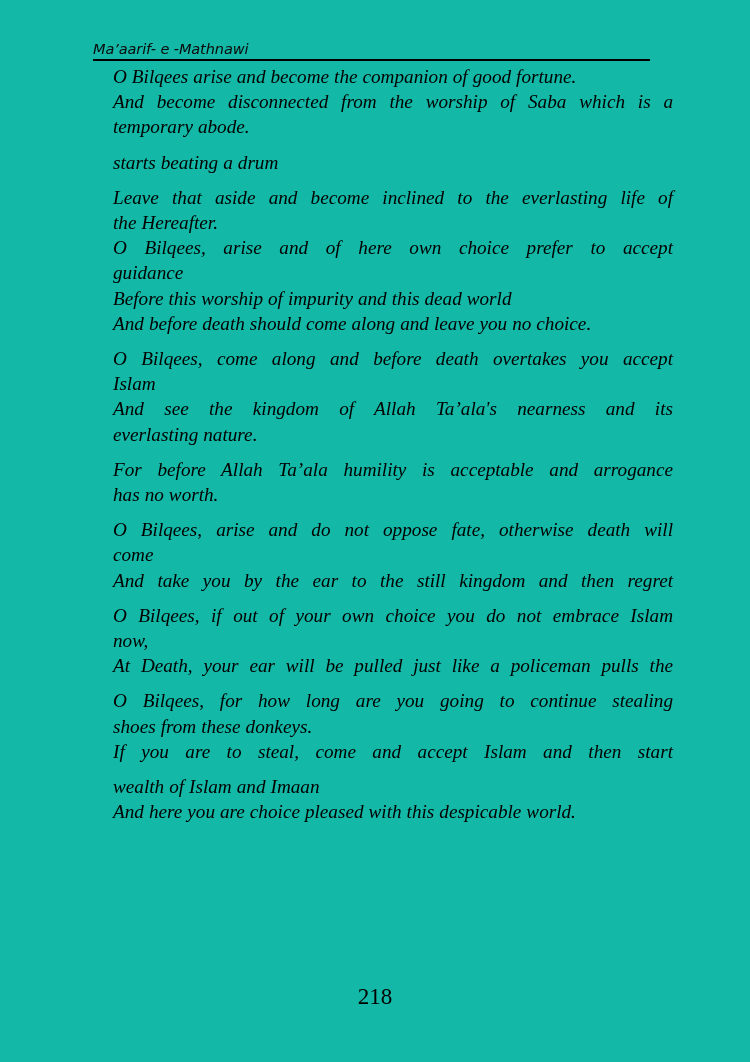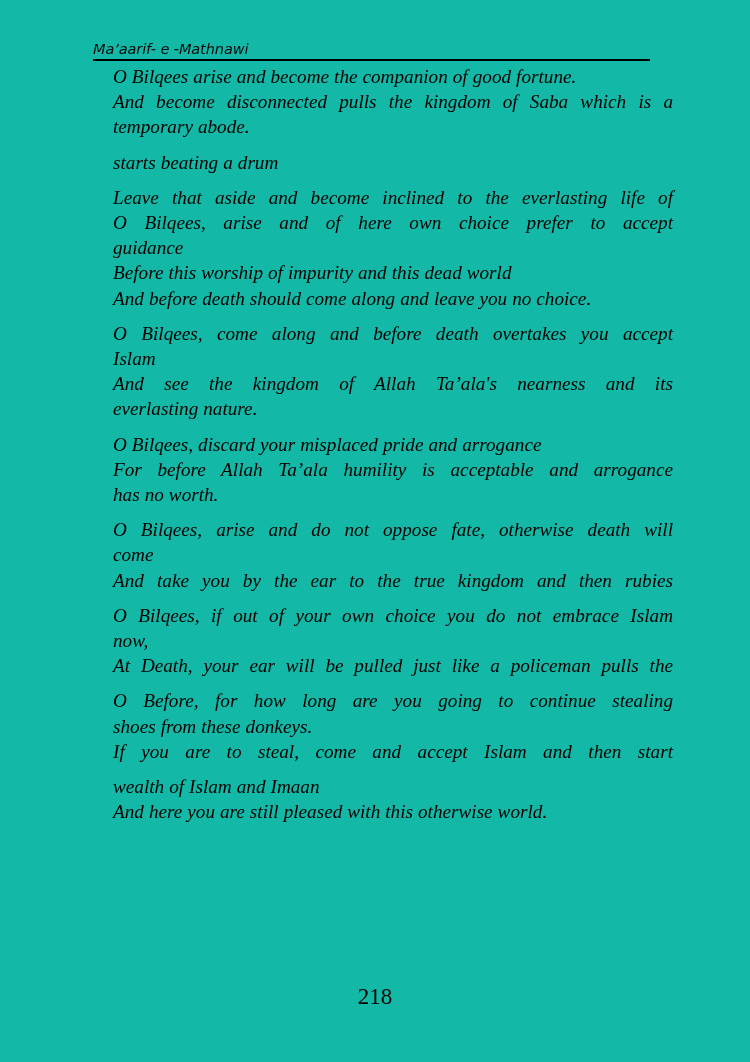--- a/index.html
+++ b/index.html
@@ -102,60 +102,60 @@
 <div class="page">
 
   <div class="header">
     <div class="header-title">Ma’aarif- e -Mathnawi</div>
     <div class="header-rule"></div>
   </div>
 
   <div class="content" id="content">
       <div class="block">
         <div class="line">O Bilqees arise and become the companion of good fortune.</div>
-        <div class="line justify">And become disconnected pulls the kingdom of Saba which is a</div>
+        <div class="line justify">And become disconnected from the worship of Saba which is a</div>
         <div class="line">temporary abode.</div>
       </div>
       <div class="block">
         <div class="line">starts beating a drum</div>
       </div>
       <div class="block">
         <div class="line justify">Leave that aside and become inclined to the everlasting life of</div>
+        <div class="line">the Hereafter.</div>
         <div class="line justify">O Bilqees, arise and of here own choice prefer to accept</div>
         <div class="line">guidance</div>
         <div class="line">Before this worship of impurity and this dead world</div>
         <div class="line">And before death should come along and leave you no choice.</div>
       </div>
       <div class="block">
         <div class="line justify">O Bilqees, come along and before death overtakes you accept</div>
         <div class="line">Islam</div>
         <div class="line justify">And see the kingdom of Allah Ta’ala's nearness and its</div>
         <div class="line">everlasting nature.</div>
       </div>
       <div class="block">
-        <div class="line">O Bilqees, discard your misplaced pride and arrogance</div>
         <div class="line justify">For before Allah Ta’ala humility is acceptable and arrogance</div>
         <div class="line">has no worth.</div>
       </div>
       <div class="block">
         <div class="line justify">O Bilqees, arise and do not oppose fate, otherwise death will</div>
         <div class="line">come</div>
-        <div class="line justify">And take you by the ear to the true kingdom and then rubies</div>
+        <div class="line justify">And take you by the ear to the still kingdom and then regret</div>
       </div>
       <div class="block">
         <div class="line justify">O Bilqees, if out of your own choice you do not embrace Islam</div>
         <div class="line">now,</div>
         <div class="line justify">At Death, your ear will be pulled just like a policeman pulls the</div>
       </div>
       <div class="block">
-        <div class="line justify">O Before, for how long are you going to continue stealing</div>
+        <div class="line justify">O Bilqees, for how long are you going to continue stealing</div>
         <div class="line">shoes from these donkeys.</div>
         <div class="line justify">If you are to steal, come and accept Islam and then start</div>
       </div>
       <div class="block">
         <div class="line">wealth of Islam and Imaan</div>
-        <div class="line">And here you are still pleased with this otherwise world.</div>
+        <div class="line">And here you are choice pleased with this despicable world.</div>
       </div>
     </div>
 
   <div class="folio">218</div>
 
 </div>
 
 </body></html>

